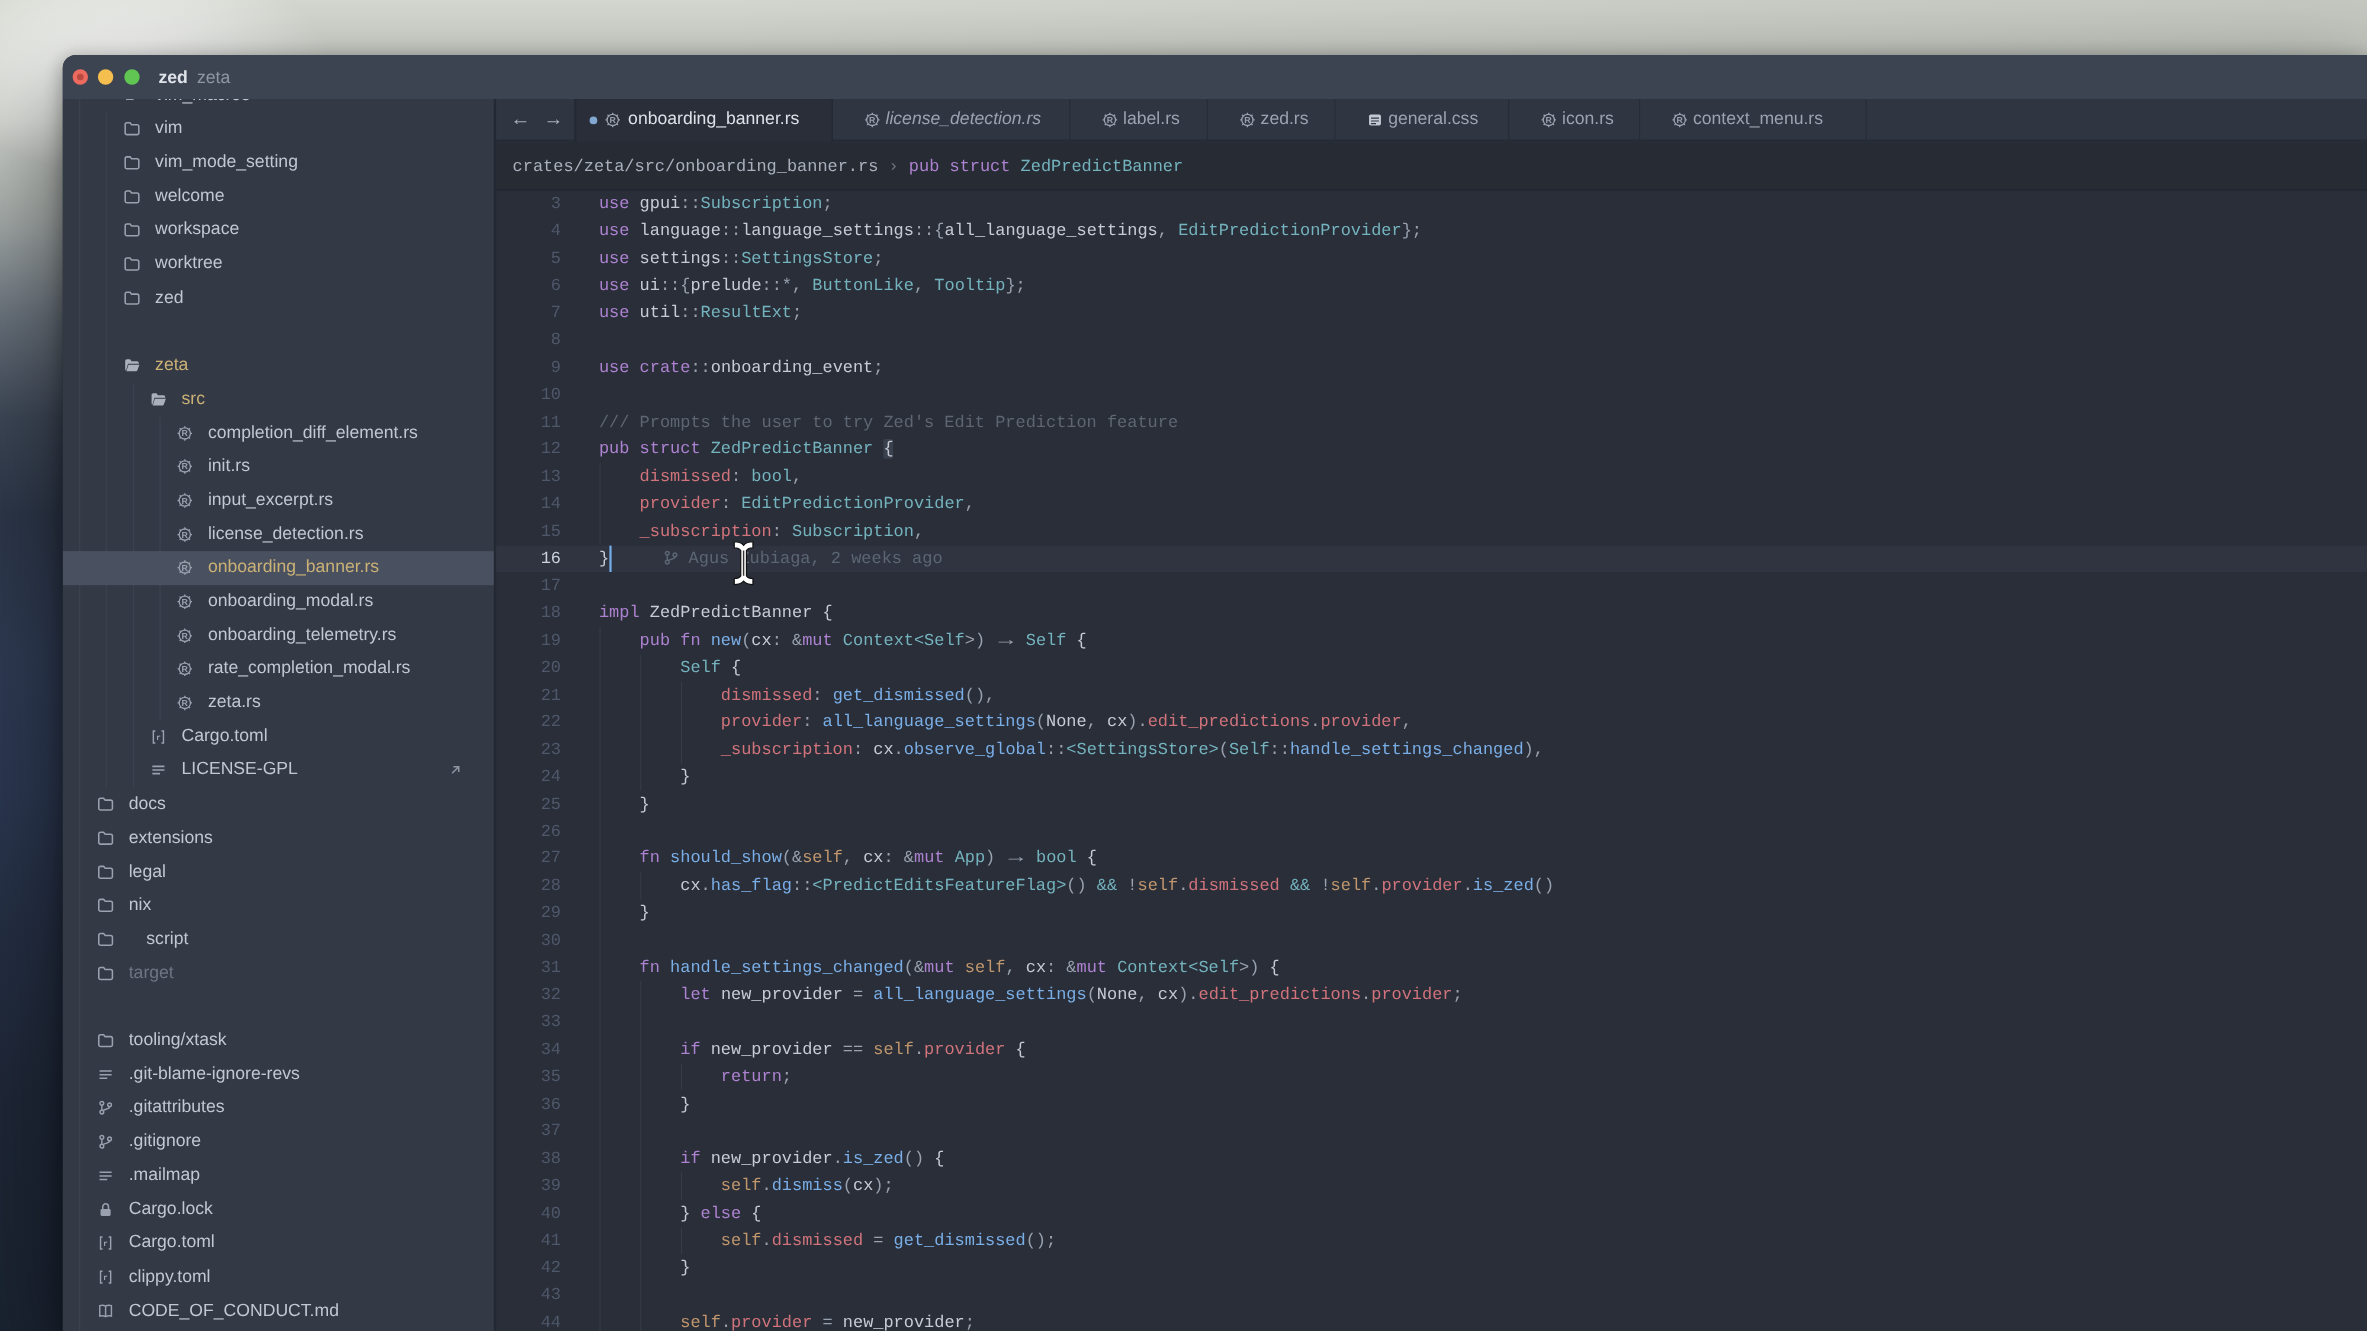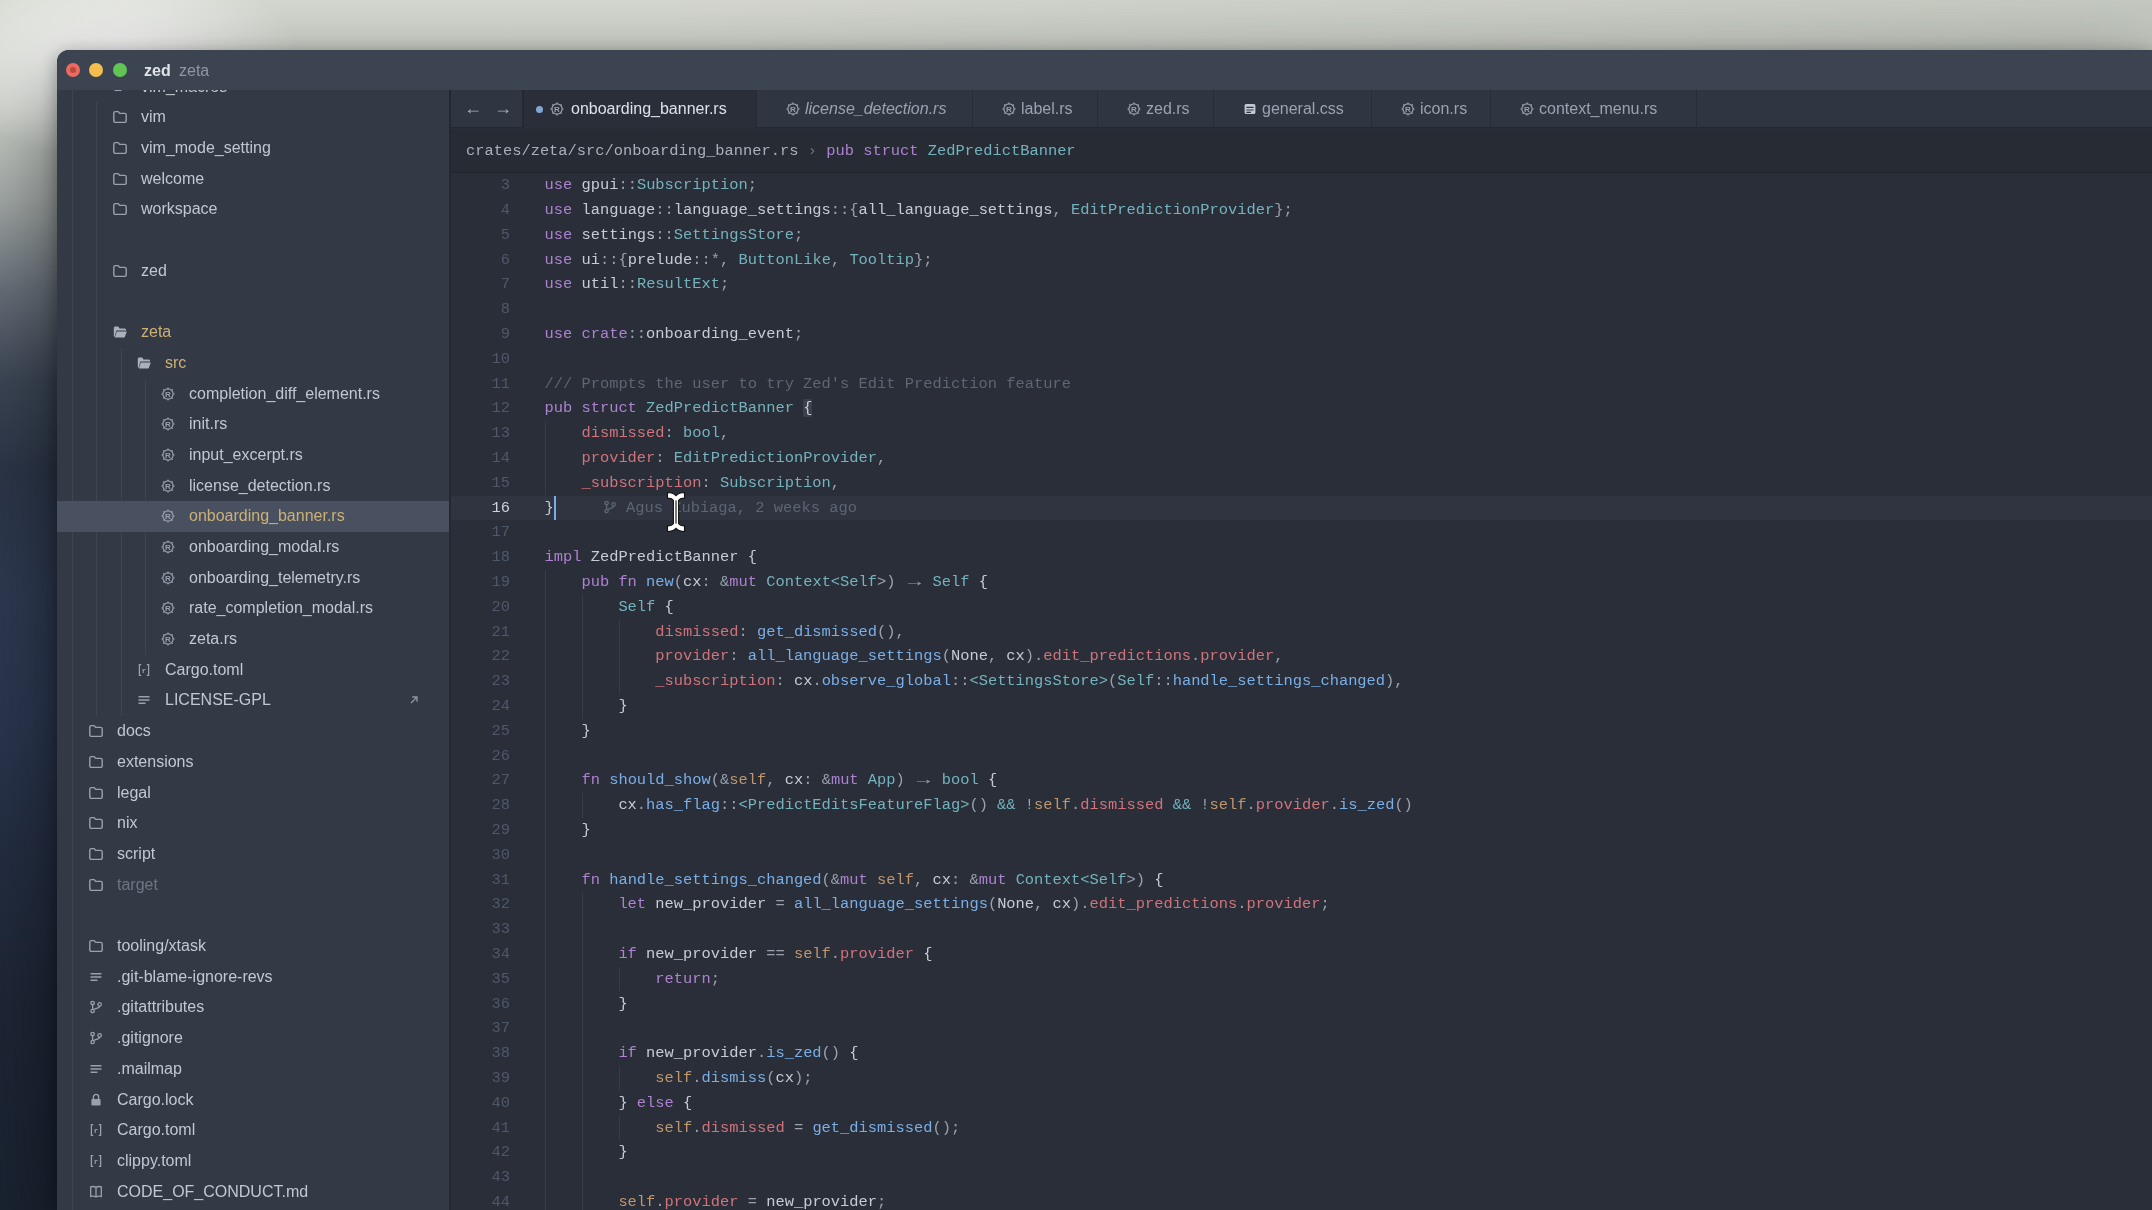--- a/index.html
+++ b/index.html
@@ -101,20 +101,28 @@
         <span class="slab t1" style="left:84.0px">welcome</span>
       </div>
 <div class="srow" style="top:104.2px">
         <span class="sic" style="left:54.5px">
           <svg class="ic" width="16" height="16" viewBox="0 0 16 16">
             <path d="M1.8 4.2c0-.9.7-1.6 1.6-1.6h2.8l1.4 1.8h5a1.6 1.6 0 0 1 1.6 1.6v5.8a1.6 1.6 0 0 1-1.6 1.6H3.4a1.6 1.6 0 0 1-1.6-1.6z" fill="none" stroke="#9aa2af" stroke-width="1.4"></path>
           </svg>
         </span>
         <span class="slab t1" style="left:84.0px">workspace</span>
       </div>
+<div class="srow" style="top:135.0px">
+        <span class="sic" style="left:54.5px">
+          <svg class="ic" width="16" height="16" viewBox="0 0 16 16">
+            <path d="M1.8 4.2c0-.9.7-1.6 1.6-1.6h2.8l1.4 1.8h5a1.6 1.6 0 0 1 1.6 1.6v5.8a1.6 1.6 0 0 1-1.6 1.6H3.4a1.6 1.6 0 0 1-1.6-1.6z" fill="none" stroke="#9aa2af" stroke-width="1.4"></path>
+          </svg>
+        </span>
+        <span class="slab t1" style="left:84.0px">worktree</span>
+      </div>
 <div class="srow" style="top:165.7px">
         <span class="sic" style="left:54.5px">
           <svg class="ic" width="16" height="16" viewBox="0 0 16 16">
             <path d="M1.8 4.2c0-.9.7-1.6 1.6-1.6h2.8l1.4 1.8h5a1.6 1.6 0 0 1 1.6 1.6v5.8a1.6 1.6 0 0 1-1.6 1.6H3.4a1.6 1.6 0 0 1-1.6-1.6z" fill="none" stroke="#9aa2af" stroke-width="1.4"></path>
           </svg>
         </span>
         <span class="slab t1" style="left:84.0px">zed</span>
       </div>
 <div class="srow" style="top:227.0px">
         <span class="sic" style="left:54.5px">
@@ -297,21 +305,21 @@
           </svg>
         </span>
         <span class="slab t1" style="left:60.0px">nix</span>
       </div>
 <div class="srow" style="top:748.9px">
         <span class="sic" style="left:30.5px">
           <svg class="ic" width="16" height="16" viewBox="0 0 16 16">
             <path d="M1.8 4.2c0-.9.7-1.6 1.6-1.6h2.8l1.4 1.8h5a1.6 1.6 0 0 1 1.6 1.6v5.8a1.6 1.6 0 0 1-1.6 1.6H3.4a1.6 1.6 0 0 1-1.6-1.6z" fill="none" stroke="#9aa2af" stroke-width="1.4"></path>
           </svg>
         </span>
-        <span class="slab t1" style="left:60.0px">script</span>
+        <span class="slab t1" style="left:76px">script</span>
       </div>
 <div class="srow" style="top:779.6px">
         <span class="sic" style="left:30.5px">
           <svg class="ic" width="16" height="16" viewBox="0 0 16 16">
             <path d="M1.8 4.2c0-.9.7-1.6 1.6-1.6h2.8l1.4 1.8h5a1.6 1.6 0 0 1 1.6 1.6v5.8a1.6 1.6 0 0 1-1.6 1.6H3.4a1.6 1.6 0 0 1-1.6-1.6z" fill="none" stroke="#9aa2af" stroke-width="1.4"></path>
           </svg>
         </span>
         <span class="slab dim" style="left:60.0px">target</span>
       </div>
 <div class="srow" style="top:841.0px">

